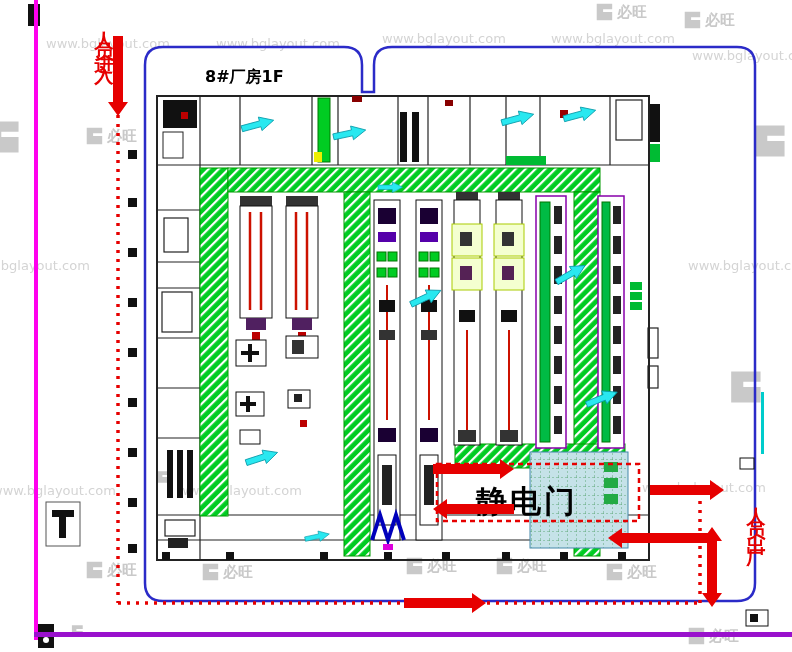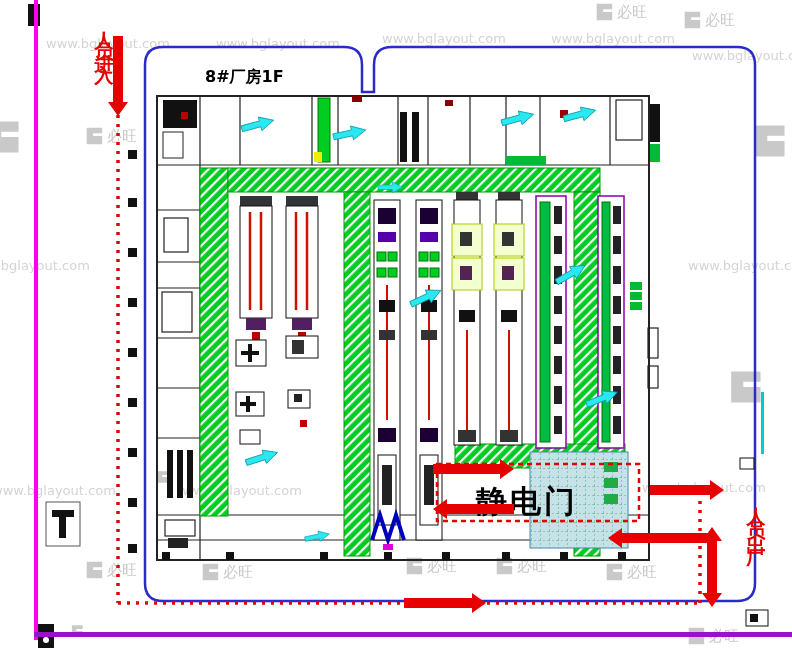--- a/index.html
+++ b/index.html
@@ -3,21 +3,21 @@
 <meta charset="utf-8">
 <style>
   html,body{margin:0;padding:0;background:#ffffff;}
   #stage{position:relative;width:792px;height:652px;overflow:hidden;background:#ffffff;
          font-family:"DejaVu Sans",sans-serif;}
   #plan-svg{position:absolute;left:0;top:0;z-index:2;}
   
   .wm{position:absolute;z-index:1;color:#D4D4D4;font-size:13px;white-space:nowrap;
       font-family:"DejaVu Sans",sans-serif;}
   .logo{position:absolute;z-index:1;display:flex;align-items:center;gap:3px;
-        color:#C9C9C9;font-weight:normal;font-size:15px;justify-content:flex-end;}
+        color:#C9C9C9;font-weight:bold;font-size:15px;justify-content:flex-end;}
   .logo svg{width:20px;height:20px;}
   .logo.big svg{width:38px;height:38px;}
   .logo.sm svg{width:14px;height:14px;}
   
   .vlabel{position:absolute;z-index:3;writing-mode:vertical-rl;text-orientation:upright;
           color:#E60000;font-weight:bold;font-size:19px;letter-spacing:11px;
           font-family:"DejaVu Sans",sans-serif;}
   #enter-label{left:92px;top:16px;height:170px;}
   #exit-label{left:744px;top:492px;height:150px;letter-spacing:14px;}
 </style>

